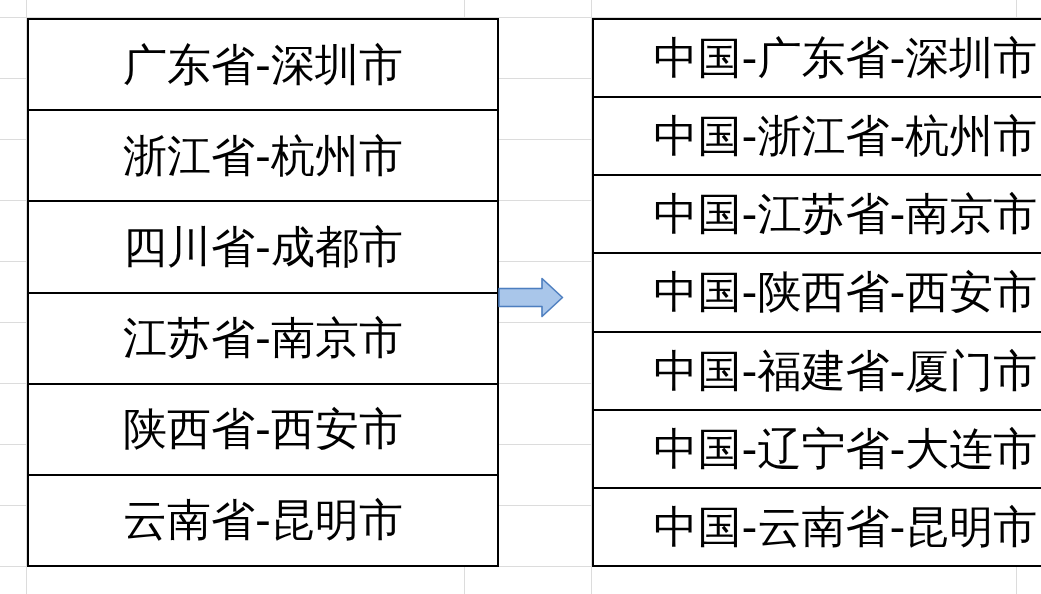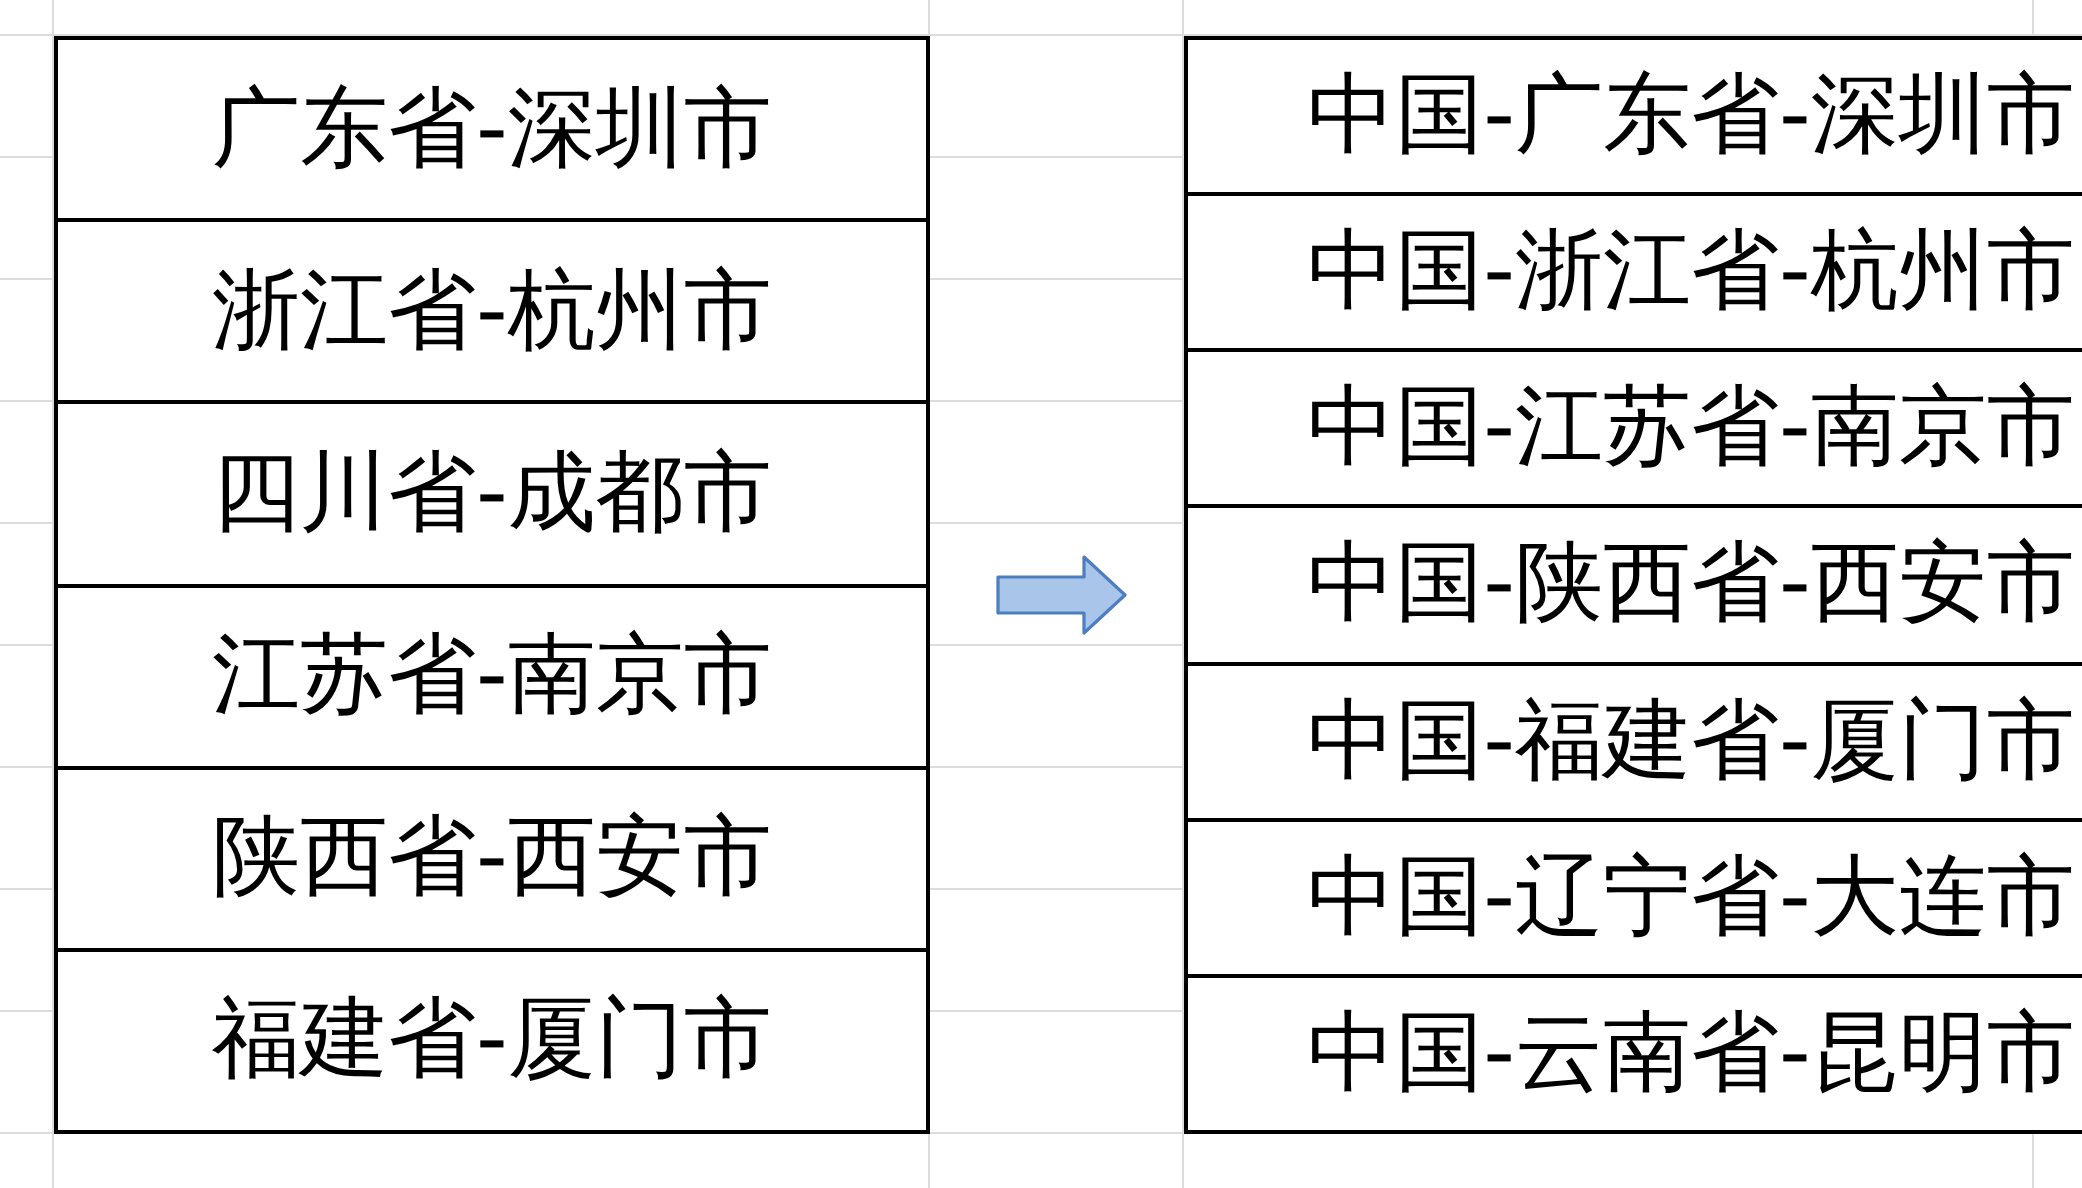--- a/index.html
+++ b/index.html
@@ -23,21 +23,21 @@
 
   .data-table{
     position:absolute;
     top:18px;height:549px;
     background:#ffffff;
     border:2px solid var(--cell-border);
     box-sizing:border-box;
     display:flex;flex-direction:column;
     z-index:1;
   }
-  .table-left{left:27px;width:438px;}
+  .table-left{left:27px;width:472px;}
   .table-right{left:592px;width:507px;}
   .cell{
     flex:1;
     display:flex;align-items:center;justify-content:center;
     border-bottom:2px solid var(--cell-border);
     font-size:44px;line-height:1;
     white-space:nowrap;
     overflow:hidden;
   }
   .cell:last-child{border-bottom:none;}
@@ -66,21 +66,21 @@
   <div class="gridline h" style="top:444px"></div>
   <div class="gridline h" style="top:505px"></div>
   <div class="gridline h" style="top:566px"></div>
 
   <div class="data-table table-left">
     <div class="cell">广东省-深圳市</div>
     <div class="cell">浙江省-杭州市</div>
     <div class="cell">四川省-成都市</div>
     <div class="cell">江苏省-南京市</div>
     <div class="cell">陕西省-西安市</div>
-    <div class="cell">福建省-厦门市</div>
+    <div class="cell">云南省-昆明市</div>
   </div>
 
   <svg class="arrow-shape" viewBox="0 0 66 41">
     <polygon points="1,11.5 44,11.5 44,1.5 64.5,20.5 44,39.5 44,29.5 1,29.5" stroke-width="1.6" stroke-linejoin="round" fill="#a9c6ea" stroke="#4d7ebf"></polygon>
   </svg>
 
   <div class="data-table table-right">
     <div class="cell">中国-广东省-深圳市</div>
     <div class="cell">中国-浙江省-杭州市</div>
     <div class="cell">中国-江苏省-南京市</div>

